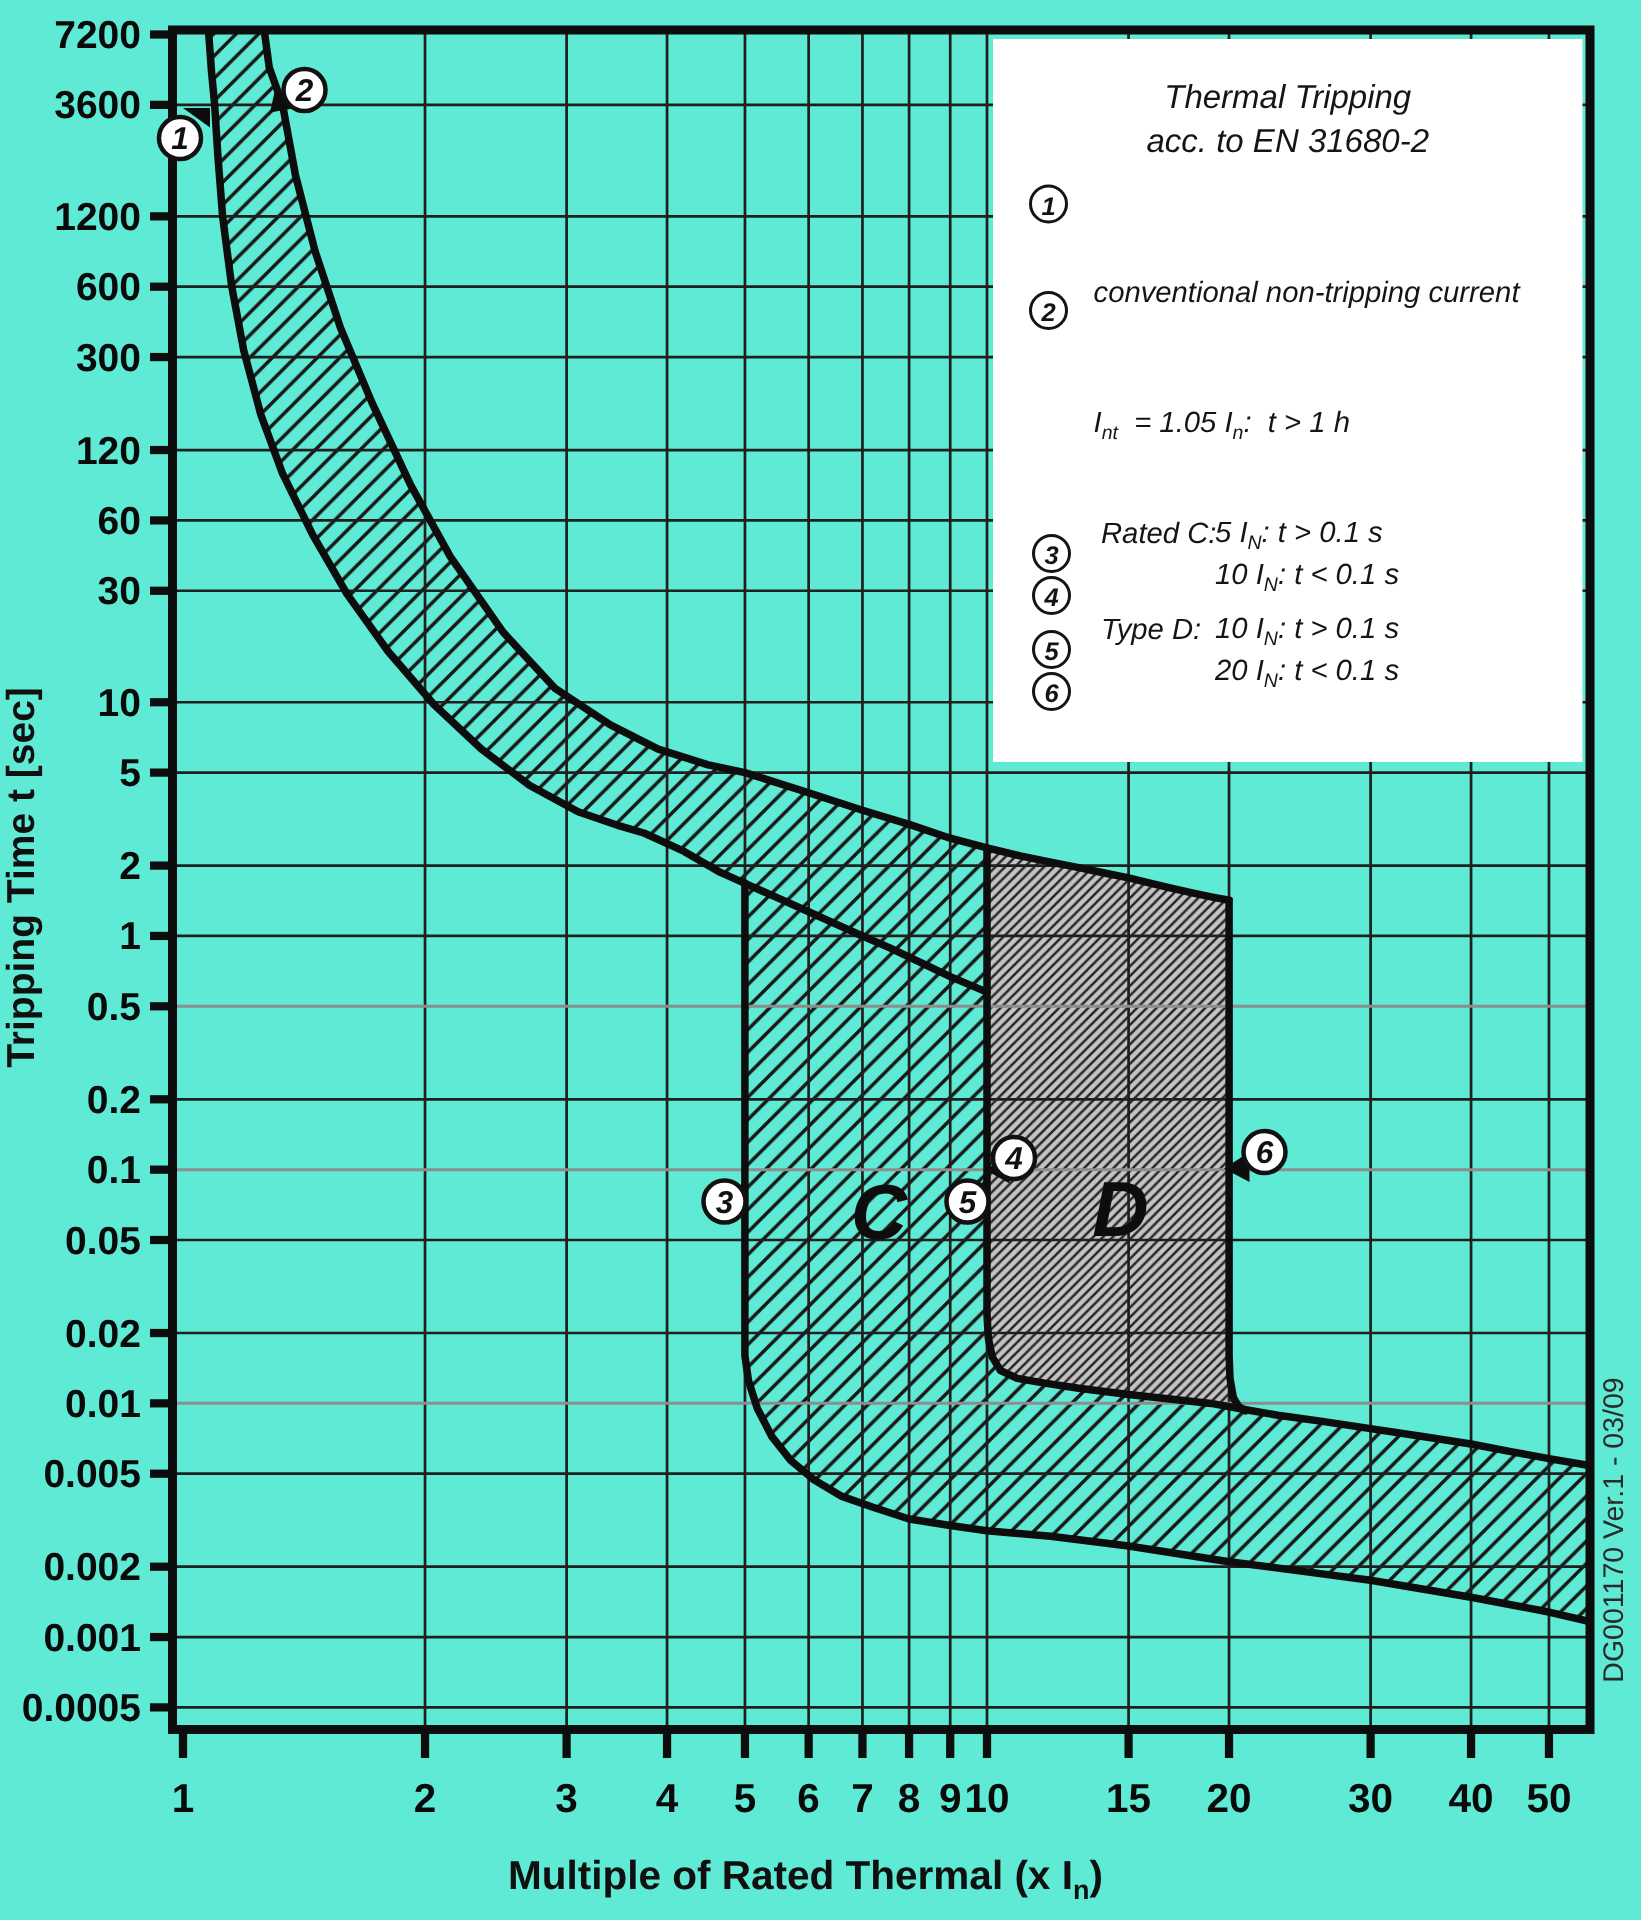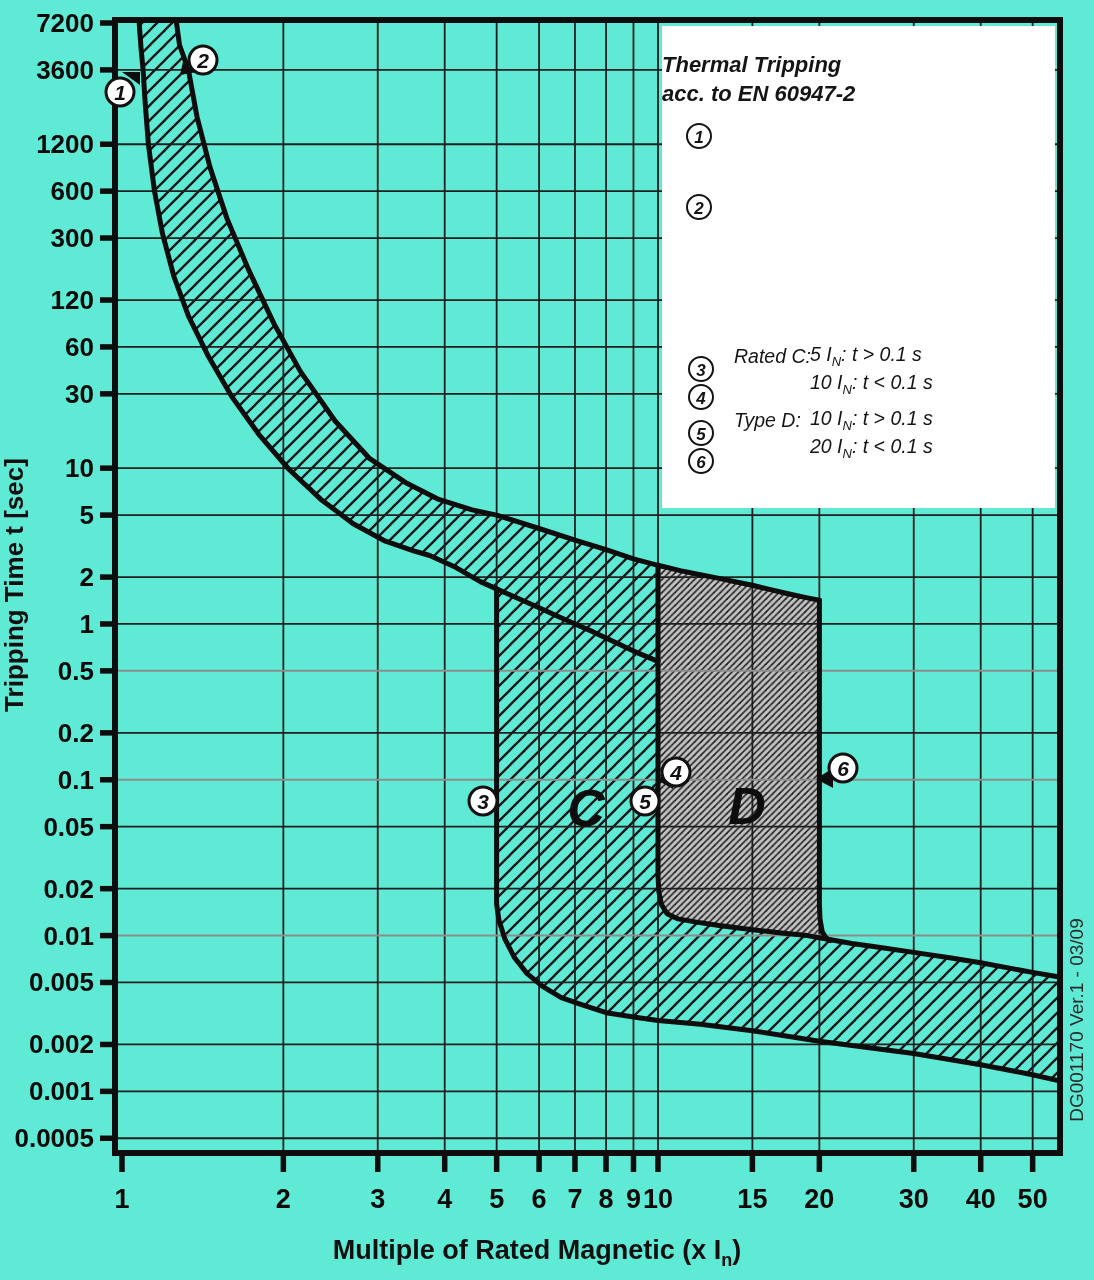--- a/index.html
+++ b/index.html
@@ -1,21 +1,21 @@
 <!DOCTYPE html>
 <html><head>
 <meta charset="utf-8">
 <style>
   html,body{margin:0;padding:0;background:#fff;}
   #stage{position:relative;width:1094px;height:1280px;background:#5eead4;overflow:hidden;
          font-family:"Liberation Sans", sans-serif;color:#111;}
   #chart-svg{position:absolute;left:0;top:0;}
   
   #legend{position:absolute;left:662px;top:26px;width:393px;height:482px;background:#ffffff;}
-  .lg-title{position:absolute;left:0;width:100%;text-align:left;font-style:italic;font-weight:700;
+  .lg-title{position:absolute;left:0;width:100%;text-align:center;font-style:italic;font-weight:400;
             font-size:22px;line-height:29px;color:#151515;}
   .lg-item{position:absolute;left:24px;display:flex;align-items:flex-start;font-style:italic;}
   .circ{flex:0 0 auto;display:inline-block;width:26px;height:26px;border:2.5px solid #141414;border-radius:50%;
         text-align:center;line-height:26px;font-size:17px;font-weight:700;font-style:italic;color:#141414;
         box-sizing:border-box;background:#fff;}
   .lg-txt{margin-left:17px;font-size:19.5px;line-height:29px;color:#151515;white-space:pre-wrap;}
   .formula,.frm{white-space:pre-wrap;}
   .formula i,.frm i{font-style:italic;}
   sub{font-size:13px;}
   .lg-row{position:absolute;display:flex;align-items:center;font-style:italic;font-size:19.5px;color:#151515;}
@@ -205,26 +205,28 @@
       </g>
     <g id="g-rlabels">
         <text x="586" y="826" text-anchor="middle" font-size="52" font-weight="700" font-style="italic" fill="#0d0d0d">C</text>
         <text x="747" y="824" text-anchor="middle" font-size="52" font-weight="700" font-style="italic" fill="#0d0d0d">D</text>
       </g>
   </svg>
 
   <div id="legend">
     <div class="lg-title" style="top:24px">
       <div>Thermal Tripping</div>
-      <div>acc. to EN 60947-2</div>
+      <div>acc. to EN 31680-2</div>
     </div>
 
     <div class="lg-item" style="top:97px">
       <span class="circ">1</span>
       <div class="lg-txt">
+        <div>conventional non-tripping current</div>
+        <div class="formula"><i>I</i><sub>nt</sub><span>  = 1.05 </span><i>I</i><sub>n</sub><span>:  t &gt; 1 h</span></div>
       </div>
     </div>
 
     <div class="lg-item" style="top:168px">
       <span class="circ">2</span>
     </div>
 
 
     <div class="lg-row" style="top:330px">
       <span class="circ">3</span>
@@ -242,15 +244,15 @@
       <span class="frm"><span>10 </span><i>I</i><sub>N</sub><span>: t &gt; 0.1 s</span></span>
     </div>
     <div class="lg-row" style="top:422px">
       <span class="circ">6</span>
       <span class="typ"></span>
       <span class="frm"><span>20 </span><i>I</i><sub>N</sub><span>: t &lt; 0.1 s</span></span>
     </div>
   </div>
 
   <div id="y-title">Tripping Time t [sec]</div>
-  <div id="x-title"><span>Multiple of Rated Magnetic (x I</span><sub style="font-size:18px">n</sub><span>)</span></div>
+  <div id="x-title"><span>Multiple of Rated Thermal (x I</span><sub style="font-size:18px">n</sub><span>)</span></div>
   <div id="watermark">DG001170 Ver.1 - 03/09</div>
 </div>
 
 </body></html>

